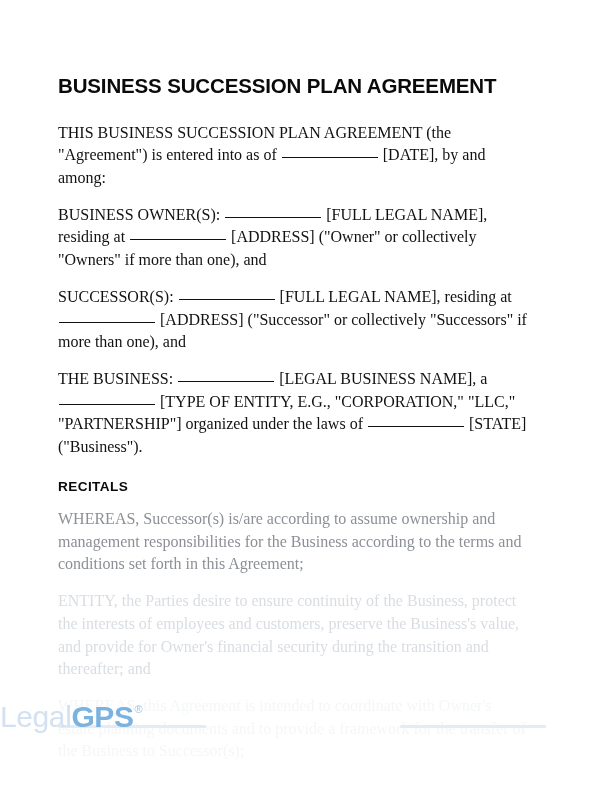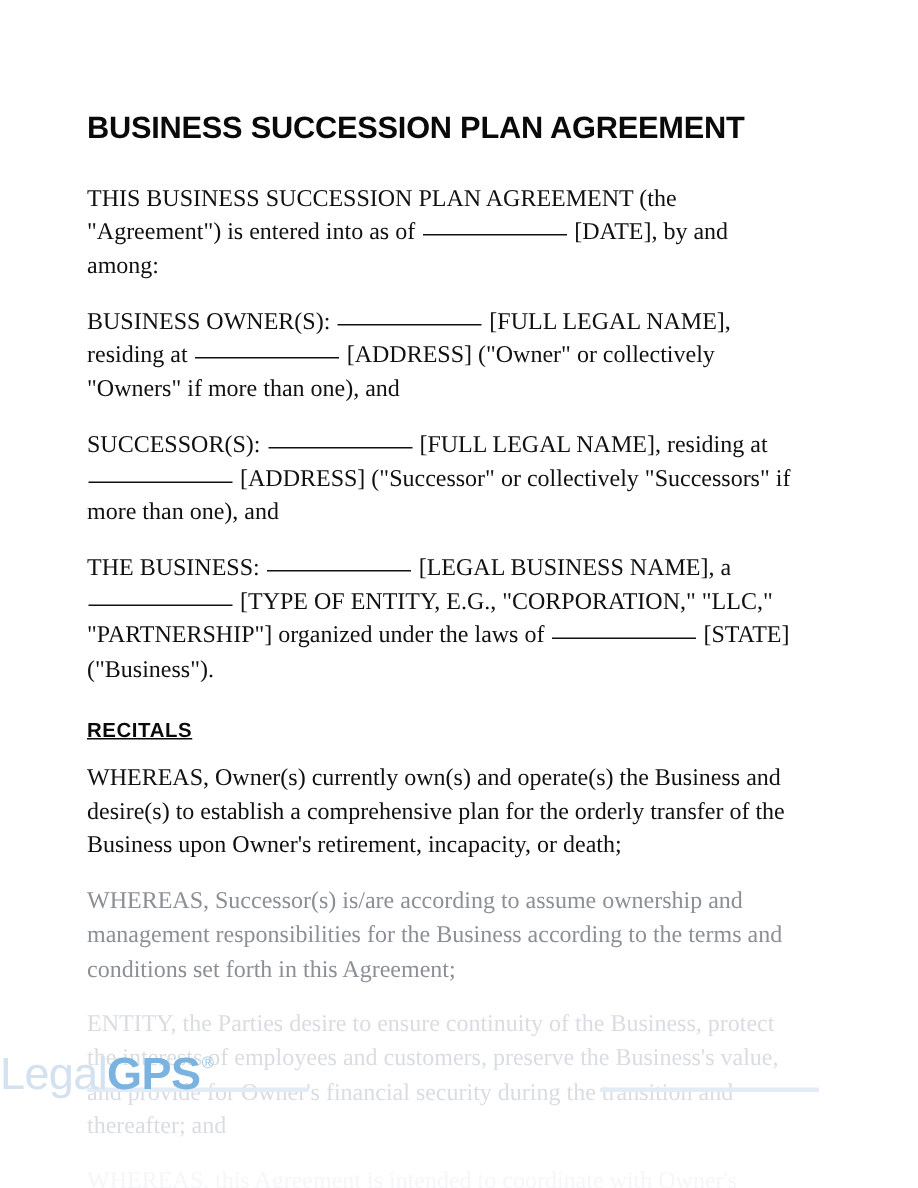--- a/index.html
+++ b/index.html
@@ -66,21 +66,20 @@
   }
 
   
   .section-heading {
     font-family: "Liberation Sans", "DejaVu Sans", sans-serif;
     font-weight: bold;
     font-size: 13.6px;
     letter-spacing: 0.4px;
     color: #0a0a0a;
     margin: 20px 0 14px 0;
-    text-decoration: underline;
   }
 
   
   .fade-1 { color: #111111; }
   .fade-2 { color: #8c9096; }
   .fade-3 { color: #d9dde2; }
   .fade-4 { color: #f4f6f8; }
 
   
   .footer {
@@ -141,21 +140,20 @@
 
     <p class="para"><span class="lead">BUSINESS OWNER(S):</span><span> </span><span class="blank"></span><span> [FULL LEGAL NAME], residing at </span><span class="blank"></span><span> [ADDRESS] ("Owner" or collectively "Owners" if more than one), and</span></p>
 
     <p class="para"><span class="lead">SUCCESSOR(S):</span><span> </span><span class="blank"></span><span> [FULL LEGAL NAME], residing at </span><span class="blank"></span><span> [ADDRESS] ("Successor" or collectively "Successors" if more than one), and</span></p>
 
     <p class="para"><span class="lead">THE BUSINESS:</span><span> </span><span class="blank"></span><span> [LEGAL BUSINESS NAME], a </span><span class="blank"></span><span> [TYPE OF ENTITY, E.G., "CORPORATION," "LLC," "PARTNERSHIP"] organized under the laws of </span><span class="blank"></span><span> [STATE] ("Business").</span></p>
 
 
     <h2 class="section-heading">RECITALS</h2>
 
-    <p class="para fade-1">WHEREAS, Owner(s) currently own(s) and operate(s) the Business and desire(s) to establish a comprehensive plan for the orderly transfer of the Business upon Owner's retirement, incapacity, or death;</p>
 
     <p class="para fade-2">WHEREAS, Successor(s) is/are according to assume ownership and management responsibilities for the Business according to the terms and conditions set forth in this Agreement;</p>
 
     <p class="para fade-3">ENTITY, the Parties desire to ensure continuity of the Business, protect the interests of employees and customers, preserve the Business's value, and provide for Owner's financial security during the transition and thereafter; and</p>
 
     <p class="para fade-4">WHEREAS, this Agreement is intended to coordinate with Owner's estate planning documents and to provide a framework for the transfer of the Business to Successor(s);</p>
 
   </div>
 
   <div class="footer">

